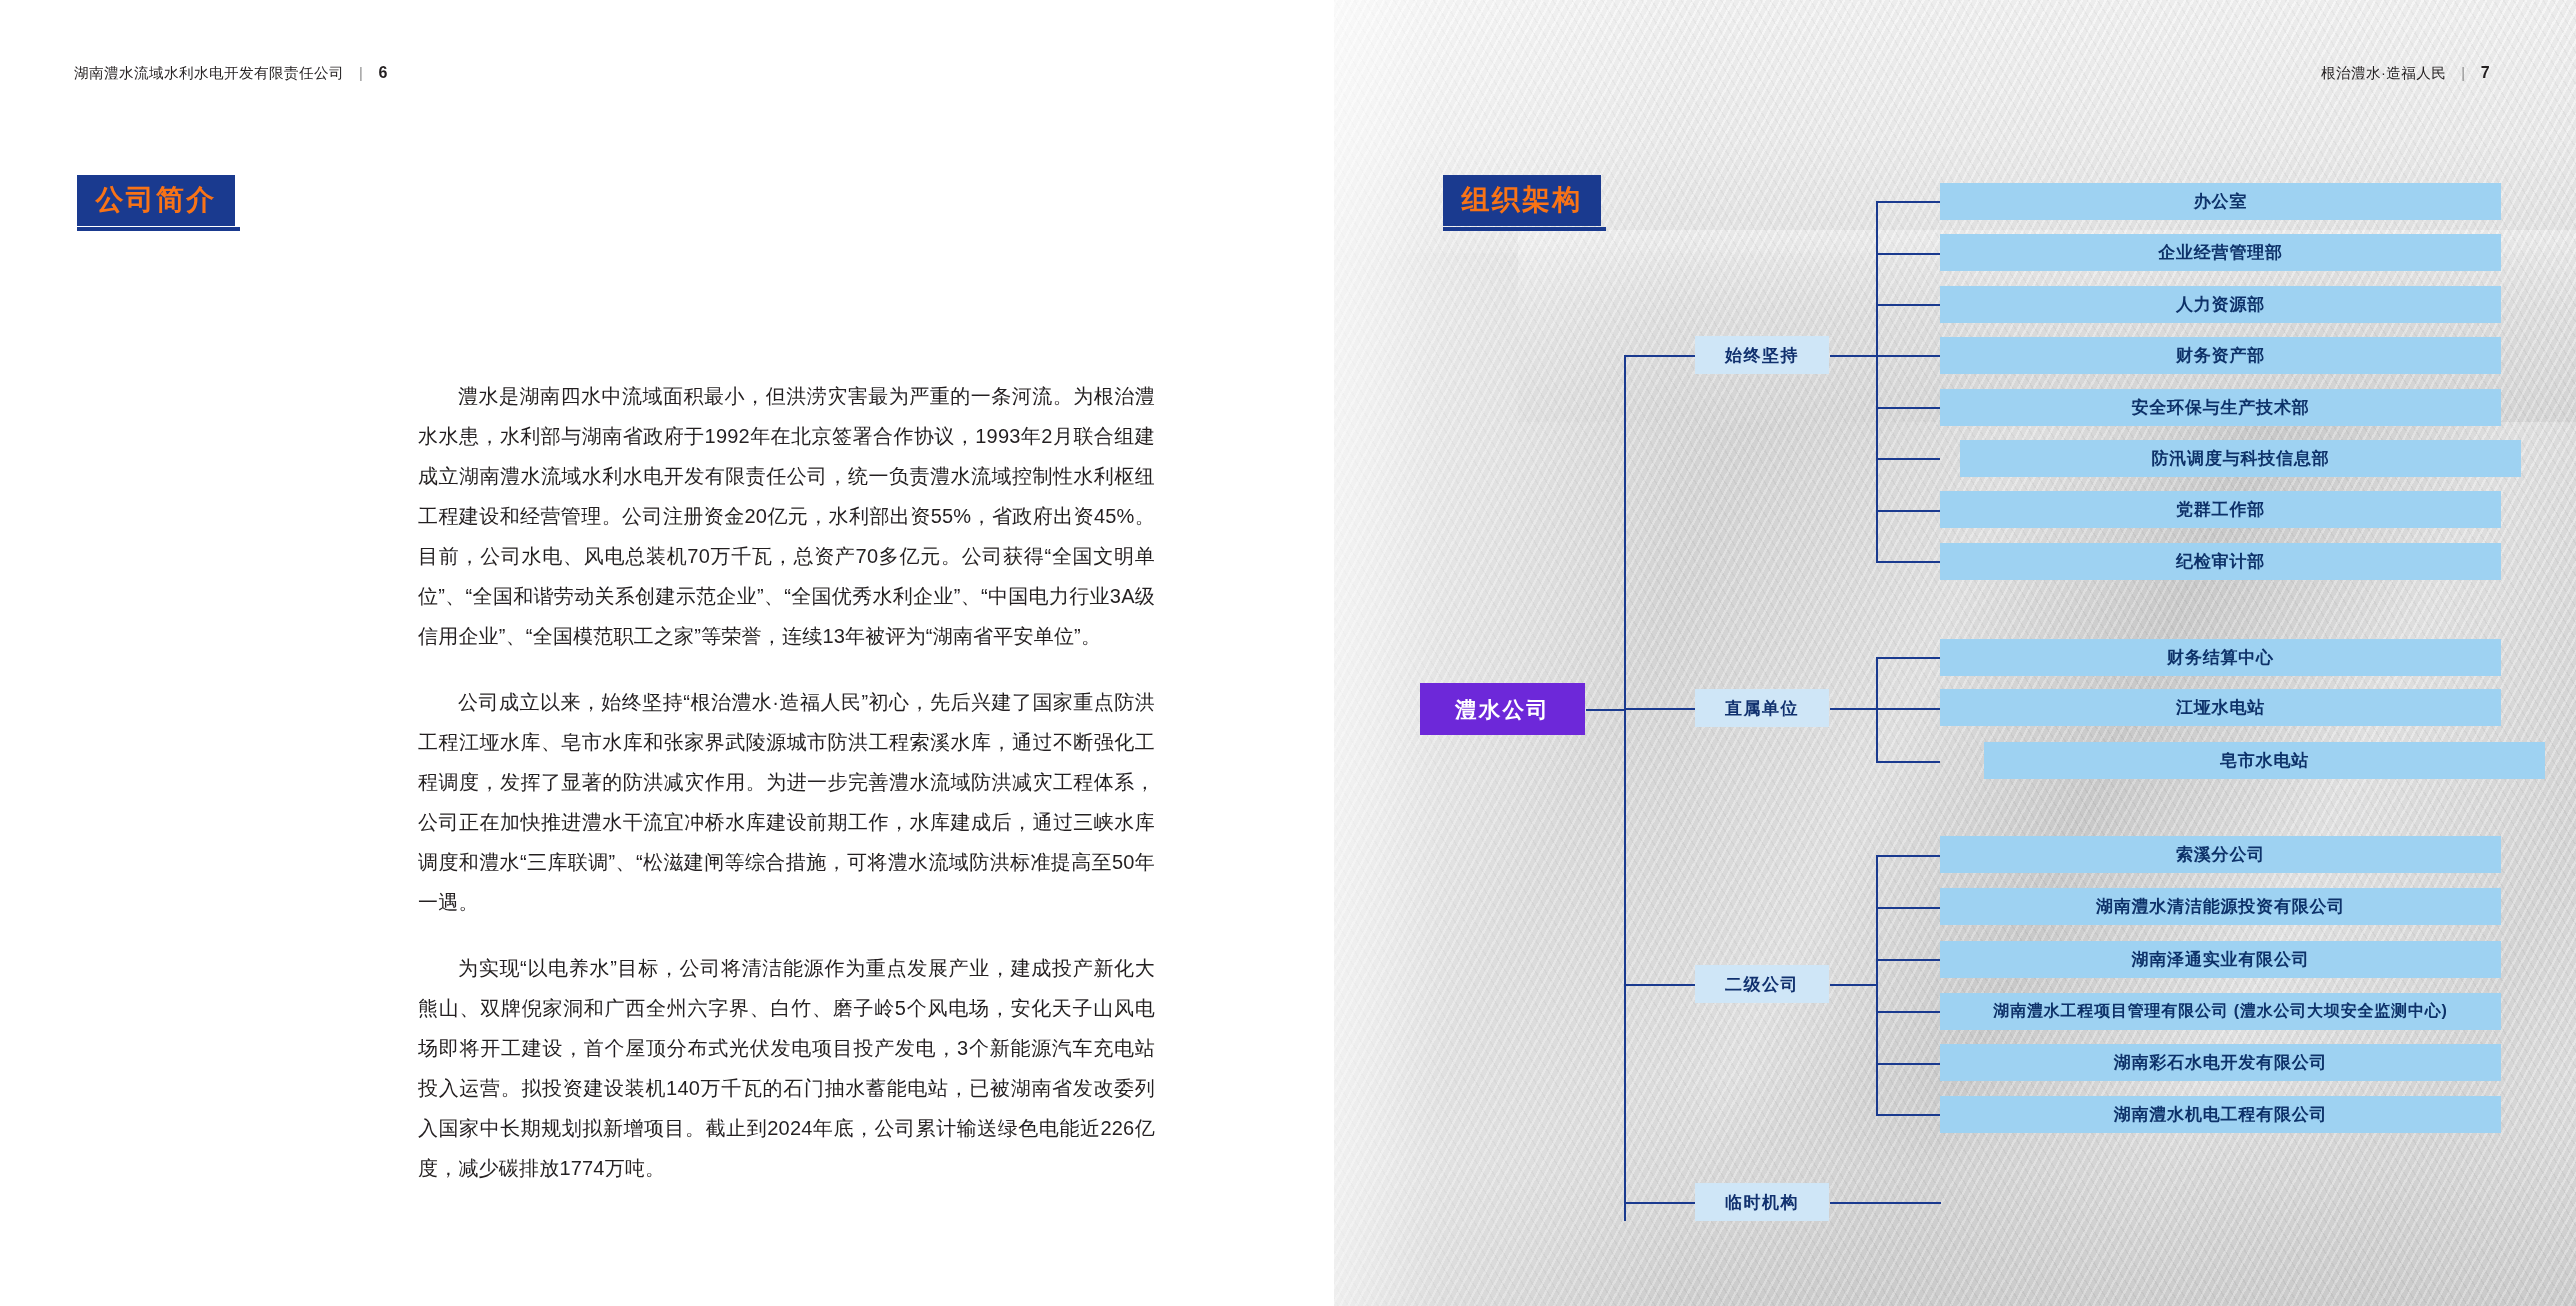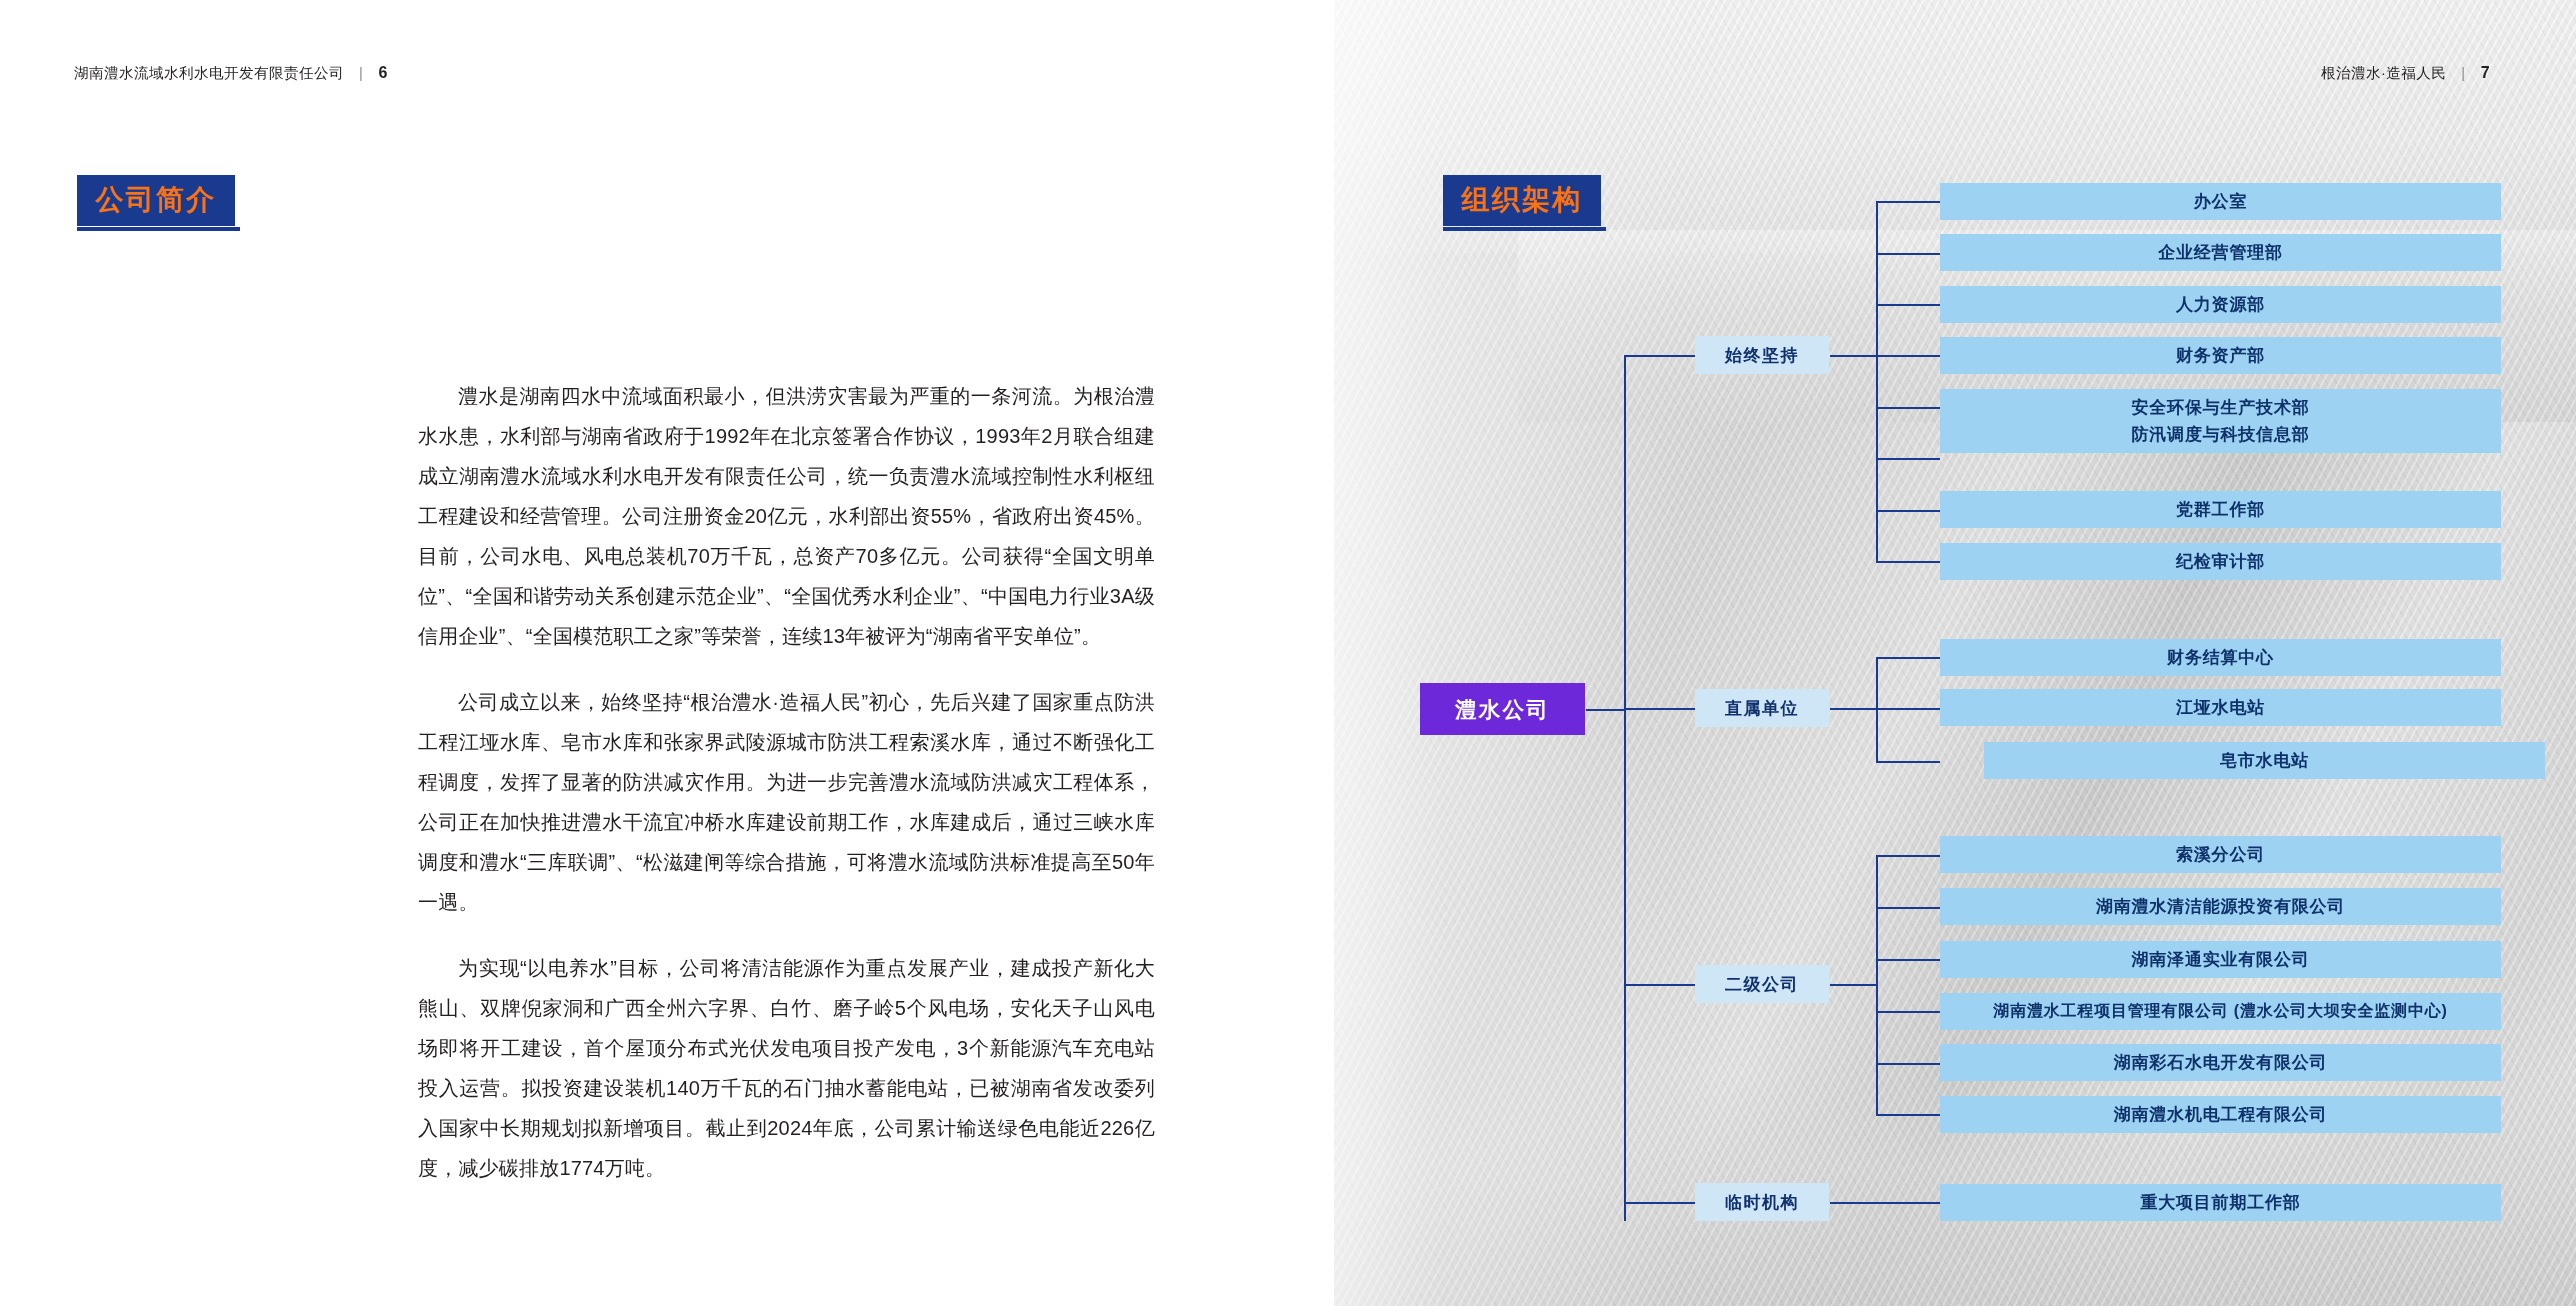--- a/index.html
+++ b/index.html
@@ -270,21 +270,21 @@
     <div class="ln ln-h" style="left:1876px; top:407px; width:64px;"></div>
     <div class="ln ln-h" style="left:1876px; top:458px; width:64px;"></div>
     <div class="ln ln-h" style="left:1876px; top:510px; width:64px;"></div>
     <div class="ln ln-h" style="left:1876px; top:561px; width:64px;"></div>
 
     <div class="node node-leaf" style="top:183px;">办公室</div>
     <div class="node node-leaf" style="top:234px;">企业经营管理部</div>
     <div class="node node-leaf" style="top:286px;">人力资源部</div>
     <div class="node node-leaf" style="top:337px;">财务资产部</div>
     <div class="node node-leaf" style="top:389px;">安全环保与生产技术部</div>
-    <div class="node node-leaf" style="top:416px;">防汛调度与科技信息部</div>
+    <div class="node node-leaf" style="top:440px;margin-left:20px;">防汛调度与科技信息部</div>
     <div class="node node-leaf" style="top:491px;">党群工作部</div>
     <div class="node node-leaf" style="top:543px;">纪检审计部</div>
 
     <div class="node node-group" style="left:1695px; top:689px;">直属单位</div>
     <div class="ln ln-h" style="left:1624px; top:708px; width:71px;"></div>
     <div class="ln ln-h" style="left:1830px; top:708px; width:46px;"></div>
     <div class="ln ln-v" style="left:1876px; top:657px; height:104px;"></div>
 
     <div class="ln ln-h" style="left:1876px; top:657px; width:64px;"></div>
     <div class="ln ln-h" style="left:1876px; top:708px; width:64px;"></div>
@@ -310,20 +310,19 @@
     <div class="node node-leaf" style="top:888px;">湖南澧水清洁能源投资有限公司</div>
     <div class="node node-leaf" style="top:941px;">湖南泽通实业有限公司</div>
     <div class="node node-leaf" style="top:993px; font-size:16px;">湖南澧水工程项目管理有限公司 (澧水公司大坝安全监测中心)</div>
     <div class="node node-leaf" style="top:1044px;">湖南彩石水电开发有限公司</div>
     <div class="node node-leaf" style="top:1096px;">湖南澧水机电工程有限公司</div>
 
     <div class="node node-group" style="left:1695px; top:1183px;">临时机构</div>
     <div class="ln ln-h" style="left:1624px; top:1202px; width:71px;"></div>
     <div class="ln ln-h" style="left:1830px; top:1202px; width:111px;"></div>
 
-    <div class="node node-leaf" style="top:1184px;">重大项目前期工作部</div>
   </div>
 
   <div class="sect-title sect-title-right">组织架构</div>
   <div class="sect-underline" style="left:1443px; top:227px; width:163px; z-index:6;"></div>
 
 </div>
 
 
 </body></html>

